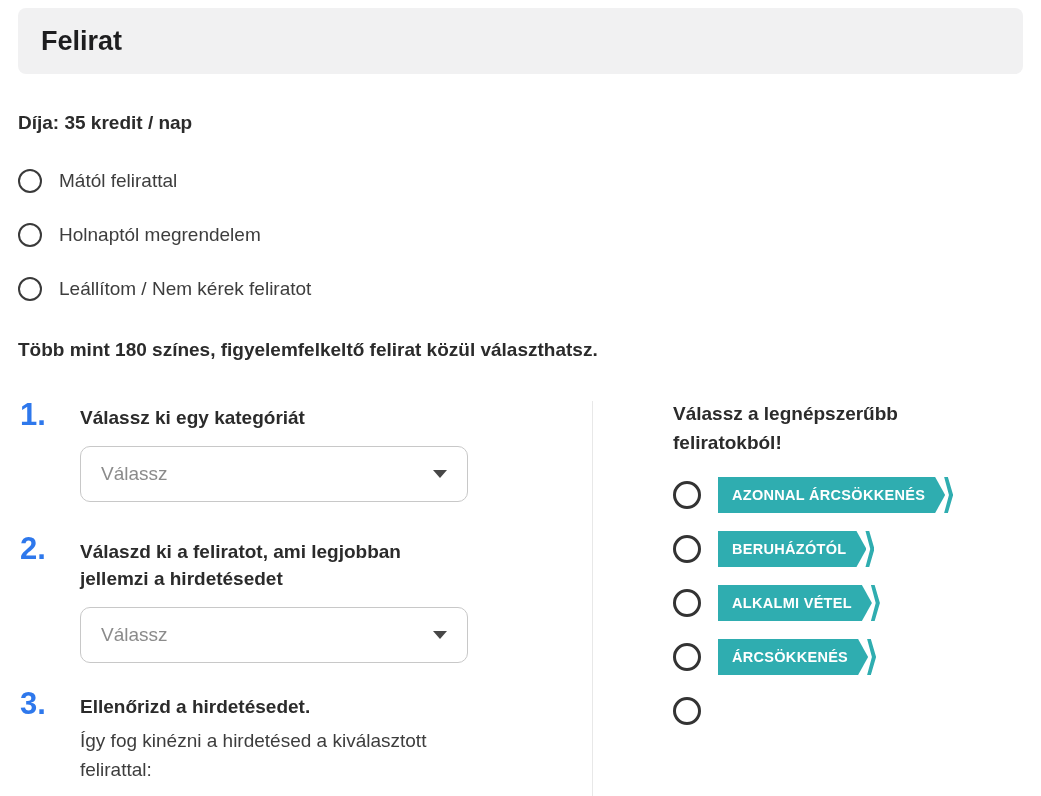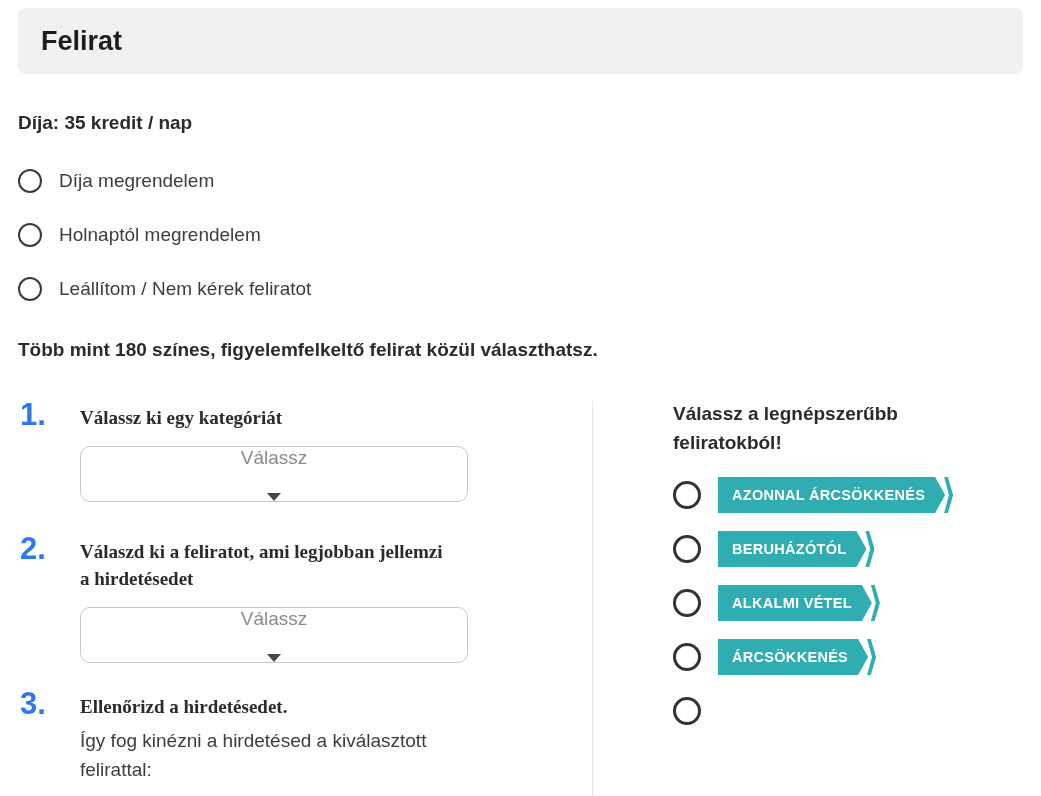--- a/index.html
+++ b/index.html
@@ -32,28 +32,28 @@
 
   
   .v-divider{position:absolute;left:592px;top:401px;width:1px;height:395px;background:#e8e8e8;}
 
   
   .step{position:absolute;left:20px;display:grid;grid-template-columns:60px 1fr;}
   .step-1{top:399px;}
   .step-2{top:533px;}
   .step-3{top:688px;}
   .step-number{font-size:31px;font-weight:700;color:#2e78ec;line-height:1;}
-  .step-title{font-size:19px;font-weight:700;color:#2b2b2b;line-height:27px;padding-top:5px;width:370px;font-family:Liberation Serif, serif;}
+  .step-title{font-size:19px;font-weight:700;color:#2b2b2b;line-height:27px;padding-top:5px;width:370px;}
   .step-desc{font-size:19px;color:#3d3d3d;line-height:29px;margin-top:6px;width:390px;}
 
   .dropdown{
     width:388px;height:56px;margin-top:15px;background:#fff;
     border:1px solid #c8c8c8;border-radius:10px;box-sizing:border-box;
     display:flex;align-items:center;justify-content:space-between;
-    padding:0 20px;cursor:pointer;flex-direction:column;
+    padding:0 20px;cursor:pointer;
   }
   .dropdown-value{font-size:19px;color:#8b8b8b;}
   .caret-down{
     width:0;height:0;border-left:7px solid transparent;border-right:7px solid transparent;
     border-top:8px solid #474747;
   }
 
   
   .popular-col{position:absolute;left:665px;top:399px;width:360px;margin-left:8px;}
   .popular-heading{font-size:19px;font-weight:700;color:#2b2b2b;line-height:29px;width:260px;}
@@ -83,21 +83,21 @@
 
   <div class="header-box">
     <span class="header-title">Felirat</span>
   </div>
 
   <div class="price-line">Díja: 35 kredit / nap</div>
 
   <div class="schedule-group">
     <div class="radio-row">
       <span class="radio-circle"></span>
-      <span class="radio-label">Díja megrendelem</span>
+      <span class="radio-label">Mától felirattal</span>
     </div>
     <div class="radio-row">
       <span class="radio-circle"></span>
       <span class="radio-label">Holnaptól megrendelem</span>
     </div>
     <div class="radio-row">
       <span class="radio-circle"></span>
       <span class="radio-label">Leállítom / Nem kérek feliratot</span>
     </div>
   </div>

